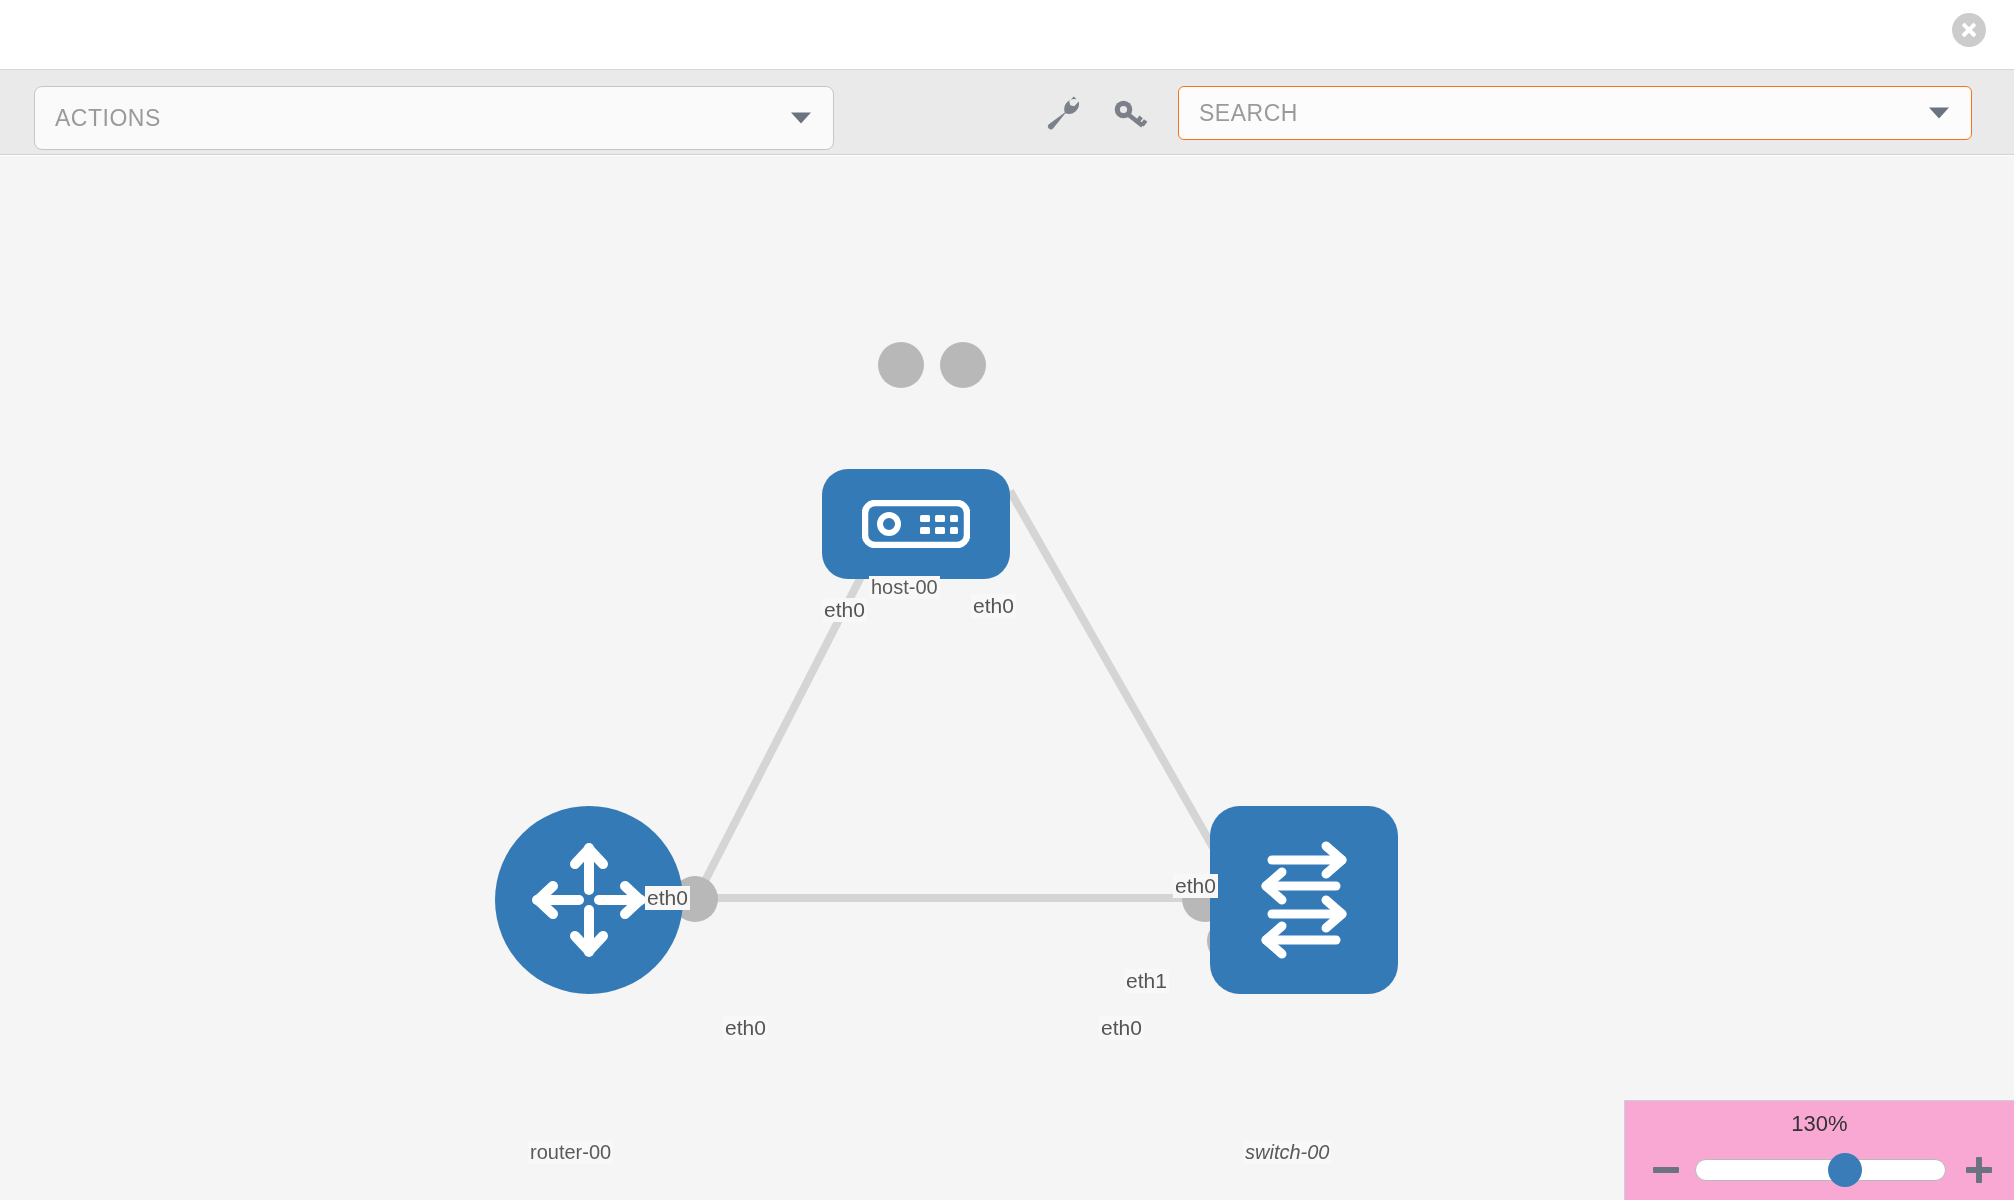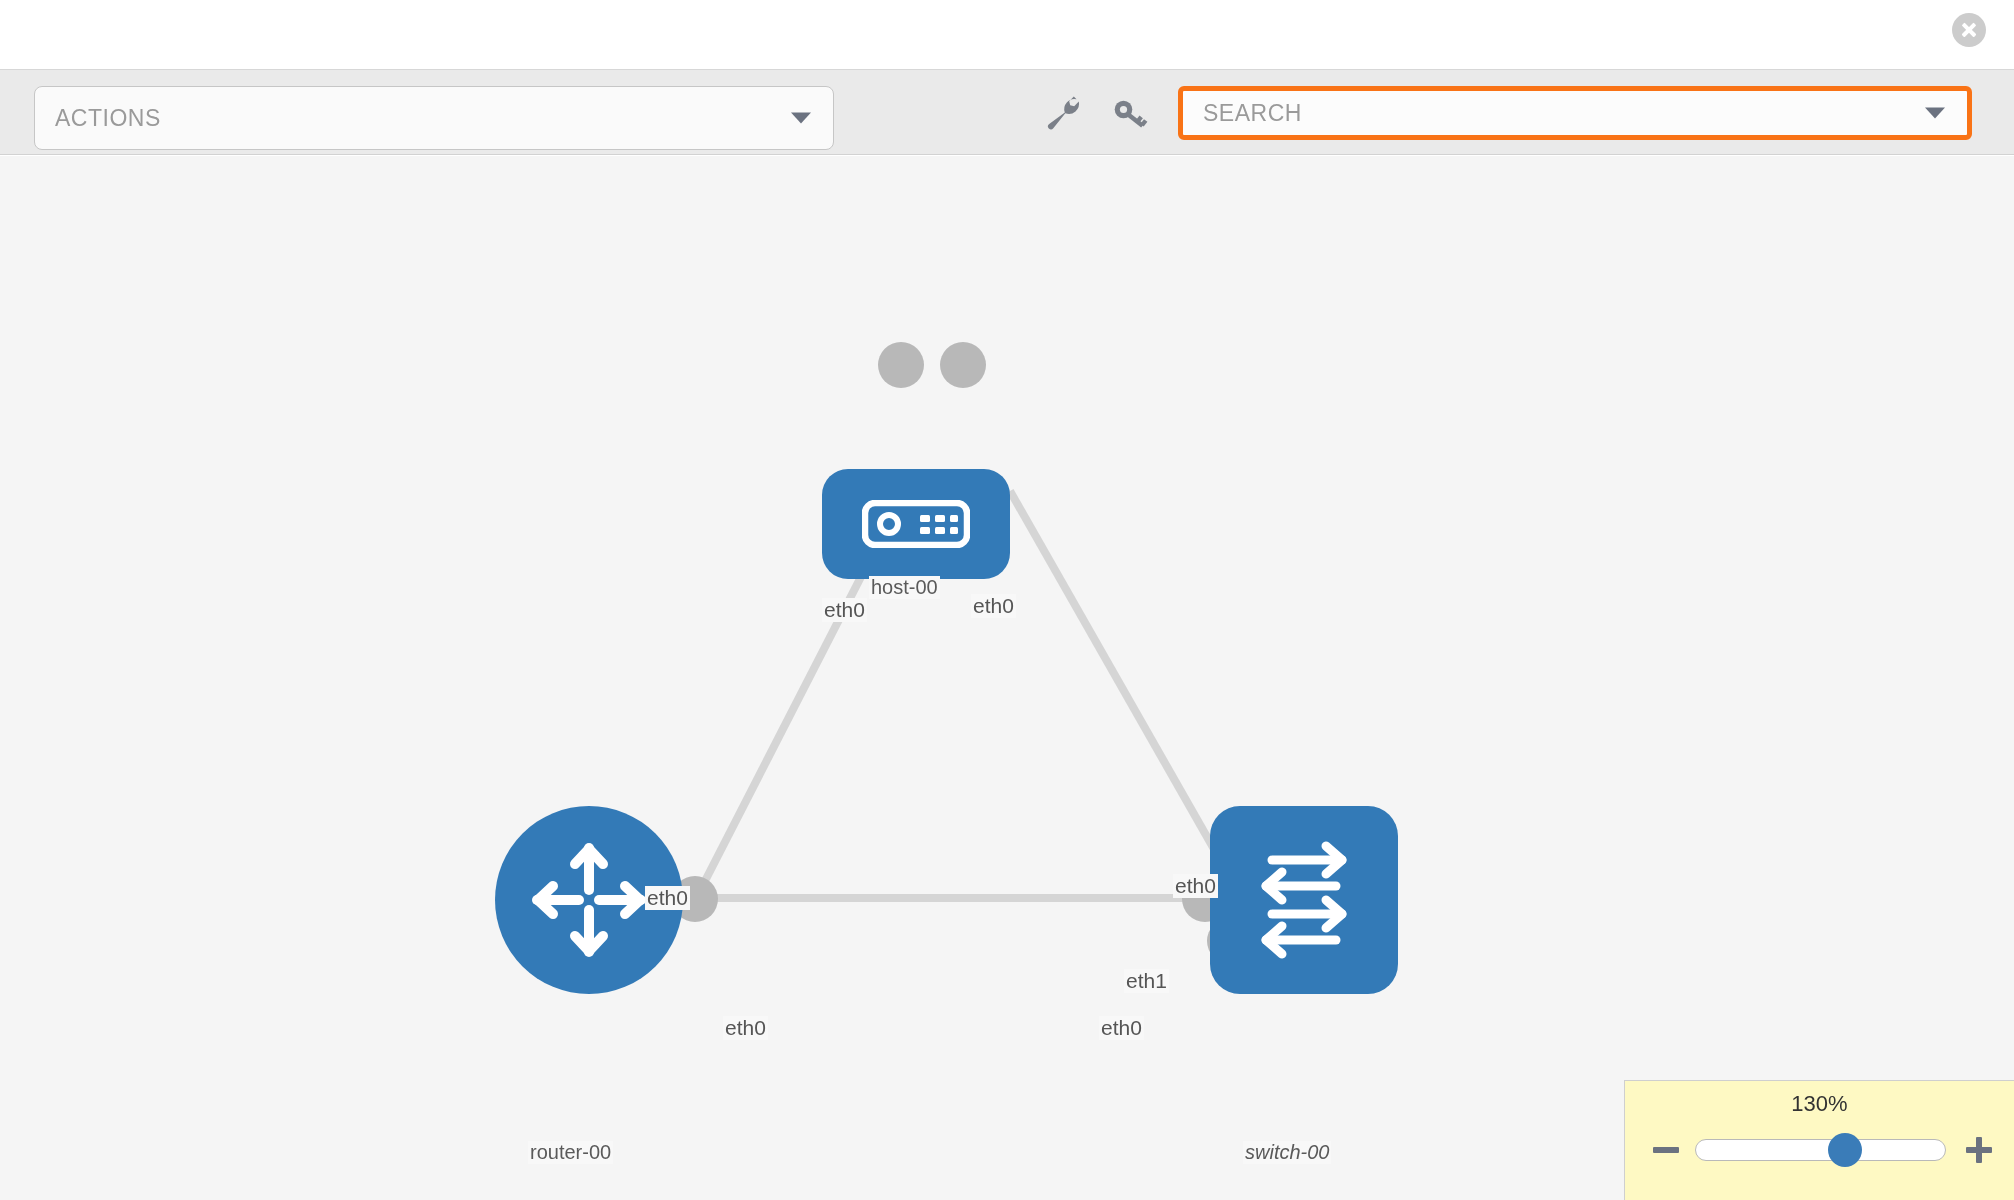--- a/index.html
+++ b/index.html
@@ -112,21 +112,21 @@
   .tool-icon.wrench { left: 1042px; }
   .tool-icon.key    { left: 1110px; }
   .tool-icon svg { display: block; width: 100%; height: 100%; }
 
   .search-box {
     position: absolute;
     left: 1178px; top: 16px;
     width: 794px;
     height: 54px;
     background: #fcfcfc;
-    border: 5px solid #f97316;
+    border: 1px solid #f97316;
     border-radius: 6px;
     cursor: text;
   }
   .search-box .sel-label {
     position: absolute;
     left: 20px;
     top: 50%;
     transform: translateY(-50%);
     font-size: 23px;
     color: #9a9a9a;
@@ -185,22 +185,22 @@
     background: #f8f8f8;
     padding: 0 2px;
   }
 
   
   .zoom-panel {
     position: absolute;
     right: 0;
     bottom: 0;
     width: 390px;
-    height: 120px;
-    background: #fef9c3;
+    height: 100px;
+    background: #f9a8d4;
     border: 1px solid #cfcfcf;
     border-right: none;
     border-bottom: none;
   }
   .zoom-value {
     position: absolute;
     top: 10px;
     left: 0; right: 0;
     text-align: center;
     font-size: 22px;

